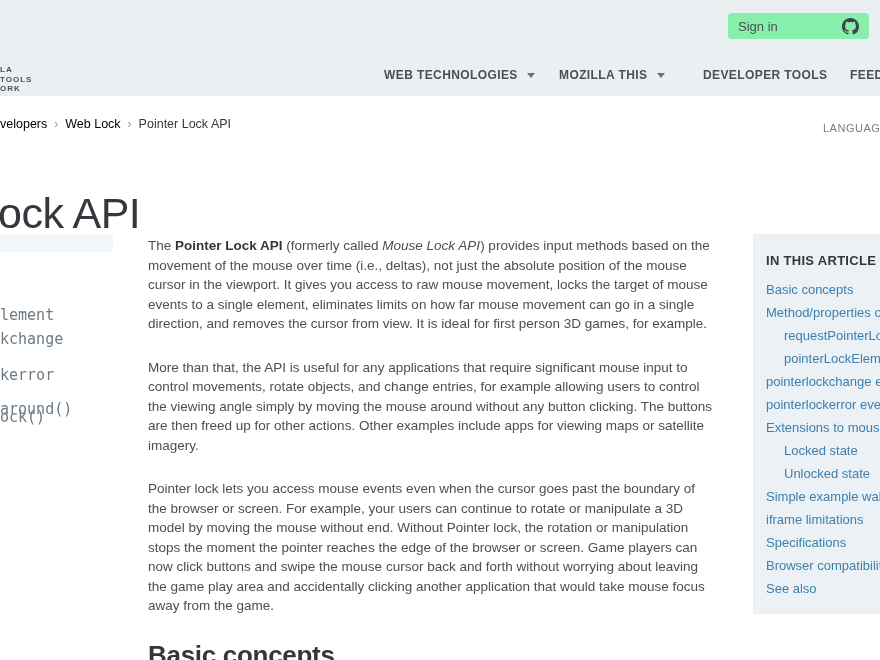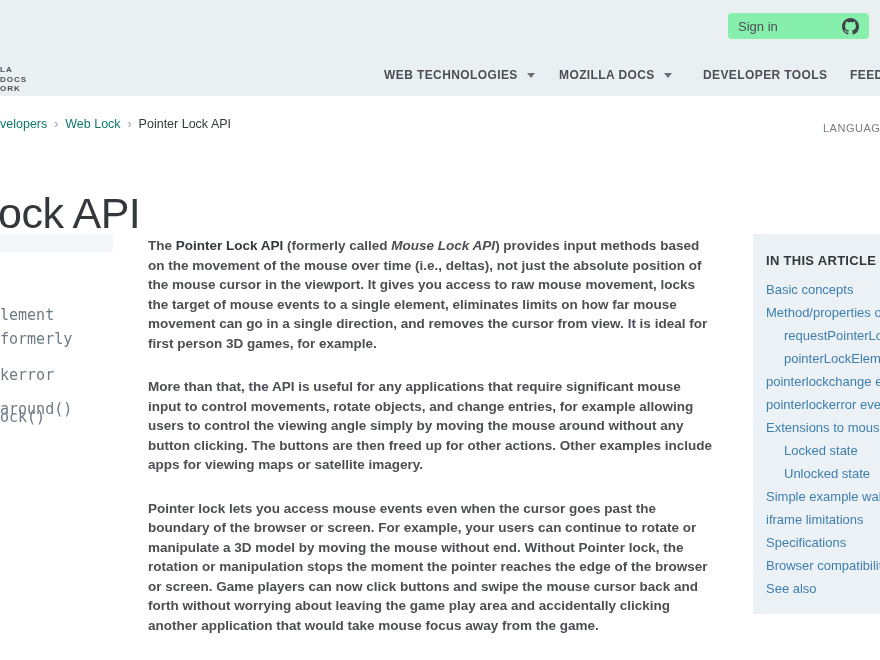--- a/index.html
+++ b/index.html
@@ -19,78 +19,78 @@
   .signin .lbl{font-size:13px;color:#4d4e53;}
   .signin svg{display:block;}
   .nav-item{position:absolute;top:68px;font-size:12px;font-weight:bold;color:#4d4e53;
             letter-spacing:.4px;white-space:nowrap;cursor:pointer;}
   .nav-item .caret{display:inline-block;width:0;height:0;margin-left:6px;margin-bottom:1px;
             border-left:4px solid transparent;border-right:4px solid transparent;
             border-top:5px solid #6a7075;}
   
   .breadcrumb{position:absolute;top:117px;left:0;display:flex;align-items:center;
               gap:7px;font-size:12.5px;white-space:nowrap;}
-  .breadcrumb a{color:#0f766e;text-decoration:none;cursor:pointer;}
+  .breadcrumb a{color:#000000;text-decoration:none;cursor:pointer;}
   .breadcrumb .sep{color:#8fa0ab;font-size:12px;}
   .breadcrumb .current{color:#35393e;}
   .languages{position:absolute;top:122px;left:823px;font-size:11px;color:#767f87;
              letter-spacing:.5px;white-space:nowrap;cursor:pointer;}
   
   .page-title{position:absolute;top:160px;left:-2px;font-size:43px;font-weight:300;
               color:#34383d;letter-spacing:-.5px;white-space:nowrap;}
   
   .quicknav-bar{position:absolute;top:234px;left:0;width:113px;height:18px;
                 background:#f3f7f9;border-radius:0 2px 2px 0;}
   .quicknav a{position:absolute;left:0;font-family:"DejaVu Sans Mono",monospace;
               font-size:15px;color:#6d7a83;text-decoration:none;white-space:nowrap;cursor:pointer;}
   .quicknav a:nth-of-type(1){top:306px;}
   .quicknav a:nth-of-type(2){top:330px;}
   .quicknav a:nth-of-type(3){top:366px;}
   .quicknav a:nth-of-type(4){top:400px;}
   .quicknav a:nth-of-type(5){top:408px;}
   
   .main{position:absolute;top:236px;left:148px;width:566px;}
-  .main p{margin:0 0 24px;font-size:13.5px;line-height:19.5px;color:#4d4e53;font-weight:bold;}
+  .main p{margin:0 0 24px;font-size:13.5px;line-height:19.5px;color:#4d4e53;}
   .main strong{color:#33373c;}
   .main em{font-style:italic;}
   .main h2{margin:4px 0 14px;font-size:26px;font-weight:bold;color:#33373c;letter-spacing:-.3px;}
   
   .toc{position:absolute;top:234px;left:753px;width:160px;background:#ebf1f4;
        padding:19px 0 14px 13px;box-sizing:content-box;}
   .toc-title{font-size:13px;font-weight:bold;color:#33373c;letter-spacing:.3px;
              margin-bottom:10px;white-space:nowrap;}
   .toc-link{display:block;font-size:13px;line-height:14px;padding:4.5px 0;
             color:#3d7fae;text-decoration:none;white-space:nowrap;cursor:pointer;}
   .toc-link.ind{margin-left:18px;}
 </style>
 </head>
 <body>
 
 <div class="header">
   <div class="logo">
     <div>LA</div>
-    <div>DOCS</div>
+    <div>TOOLS</div>
     <div>ORK</div>
   </div>
 
   <div class="signin">
     <span class="lbl">Sign in</span>
     <span>
       <svg width="17" height="17" viewBox="0 0 16 16" fill="#3f4348" aria-hidden="true">
         <path d="M8 0C3.58 0 0 3.58 0 8c0 3.54 2.29 6.53 5.47 7.59.4.07.55-.17.55-.38 0-.19-.01-.82-.01-1.49-2.01.37-2.53-.49-2.69-.94-.09-.23-.48-.94-.82-1.13-.28-.15-.68-.52-.01-.53.63-.01 1.08.58 1.23.82.72 1.21 1.87.87 2.33.66.07-.52.28-.87.51-1.07-1.78-.2-3.64-.89-3.64-3.95 0-.87.31-1.59.82-2.15-.08-.2-.36-1.02.08-2.12 0 0 .67-.21 2.2.82.64-.18 1.32-.27 2-.27.68 0 1.36.09 2 .27 1.53-1.04 2.2-.82 2.2-.82.44 1.1.16 1.92.08 2.12.51.56.82 1.27.82 2.15 0 3.07-1.87 3.75-3.65 3.95.29.25.54.73.54 1.48 0 1.07-.01 1.93-.01 2.2 0 .21.15.46.55.38A8.012 8.012 0 0 0 16 8c0-4.42-3.58-8-8-8z"></path>
       </svg>
     </span>
   </div>
 
   <span class="nav-item" style="left:384px">
     <span>WEB TECHNOLOGIES</span>
     <span class="caret"></span>
   </span>
   <span class="nav-item" style="left:559px">
-    <span>MOZILLA DOCS</span>
+    <span>MOZILLA THIS</span>
     <span class="caret"></span>
   </span>
   <span class="nav-item" style="left:703px">
     <span>DEVELOPER TOOLS</span>
   </span>
   <span class="nav-item" style="left:850px">
     <span>FEEDBACK</span>
   </span>
 </div>
 
@@ -101,21 +101,21 @@
   <span class="sep">›</span>
   <span class="current">Pointer Lock API</span>
 </div>
 <span class="languages">LANGUAGES</span>
 
 <h1 class="page-title">ock API</h1>
 
 <div class="quicknav-bar"></div>
 <div class="quicknav">
   <a>lement</a>
-  <a>formerly</a>
+  <a>kchange</a>
   <a>kerror</a>
   <a>around()</a>
   <a>ock()</a>
 </div>
 
 <div class="main">
   <p><span>The </span><strong>Pointer Lock API</strong><span> (formerly called </span><em>Mouse Lock API</em><span>) provides input methods based on the movement of the mouse over time (i.e., deltas), not just the absolute position of the mouse cursor in the viewport. It gives you access to raw mouse movement, locks the target of mouse events to a single element, eliminates limits on how far mouse movement can go in a single direction, and removes the cursor from view. It is ideal for first person 3D games, for example.</span></p>
 
   <p>More than that, the API is useful for any applications that require significant mouse input to control movements, rotate objects, and change entries, for example allowing users to control the viewing angle simply by moving the mouse around without any button clicking. The buttons are then freed up for other actions. Other examples include apps for viewing maps or satellite imagery.</p>
 

